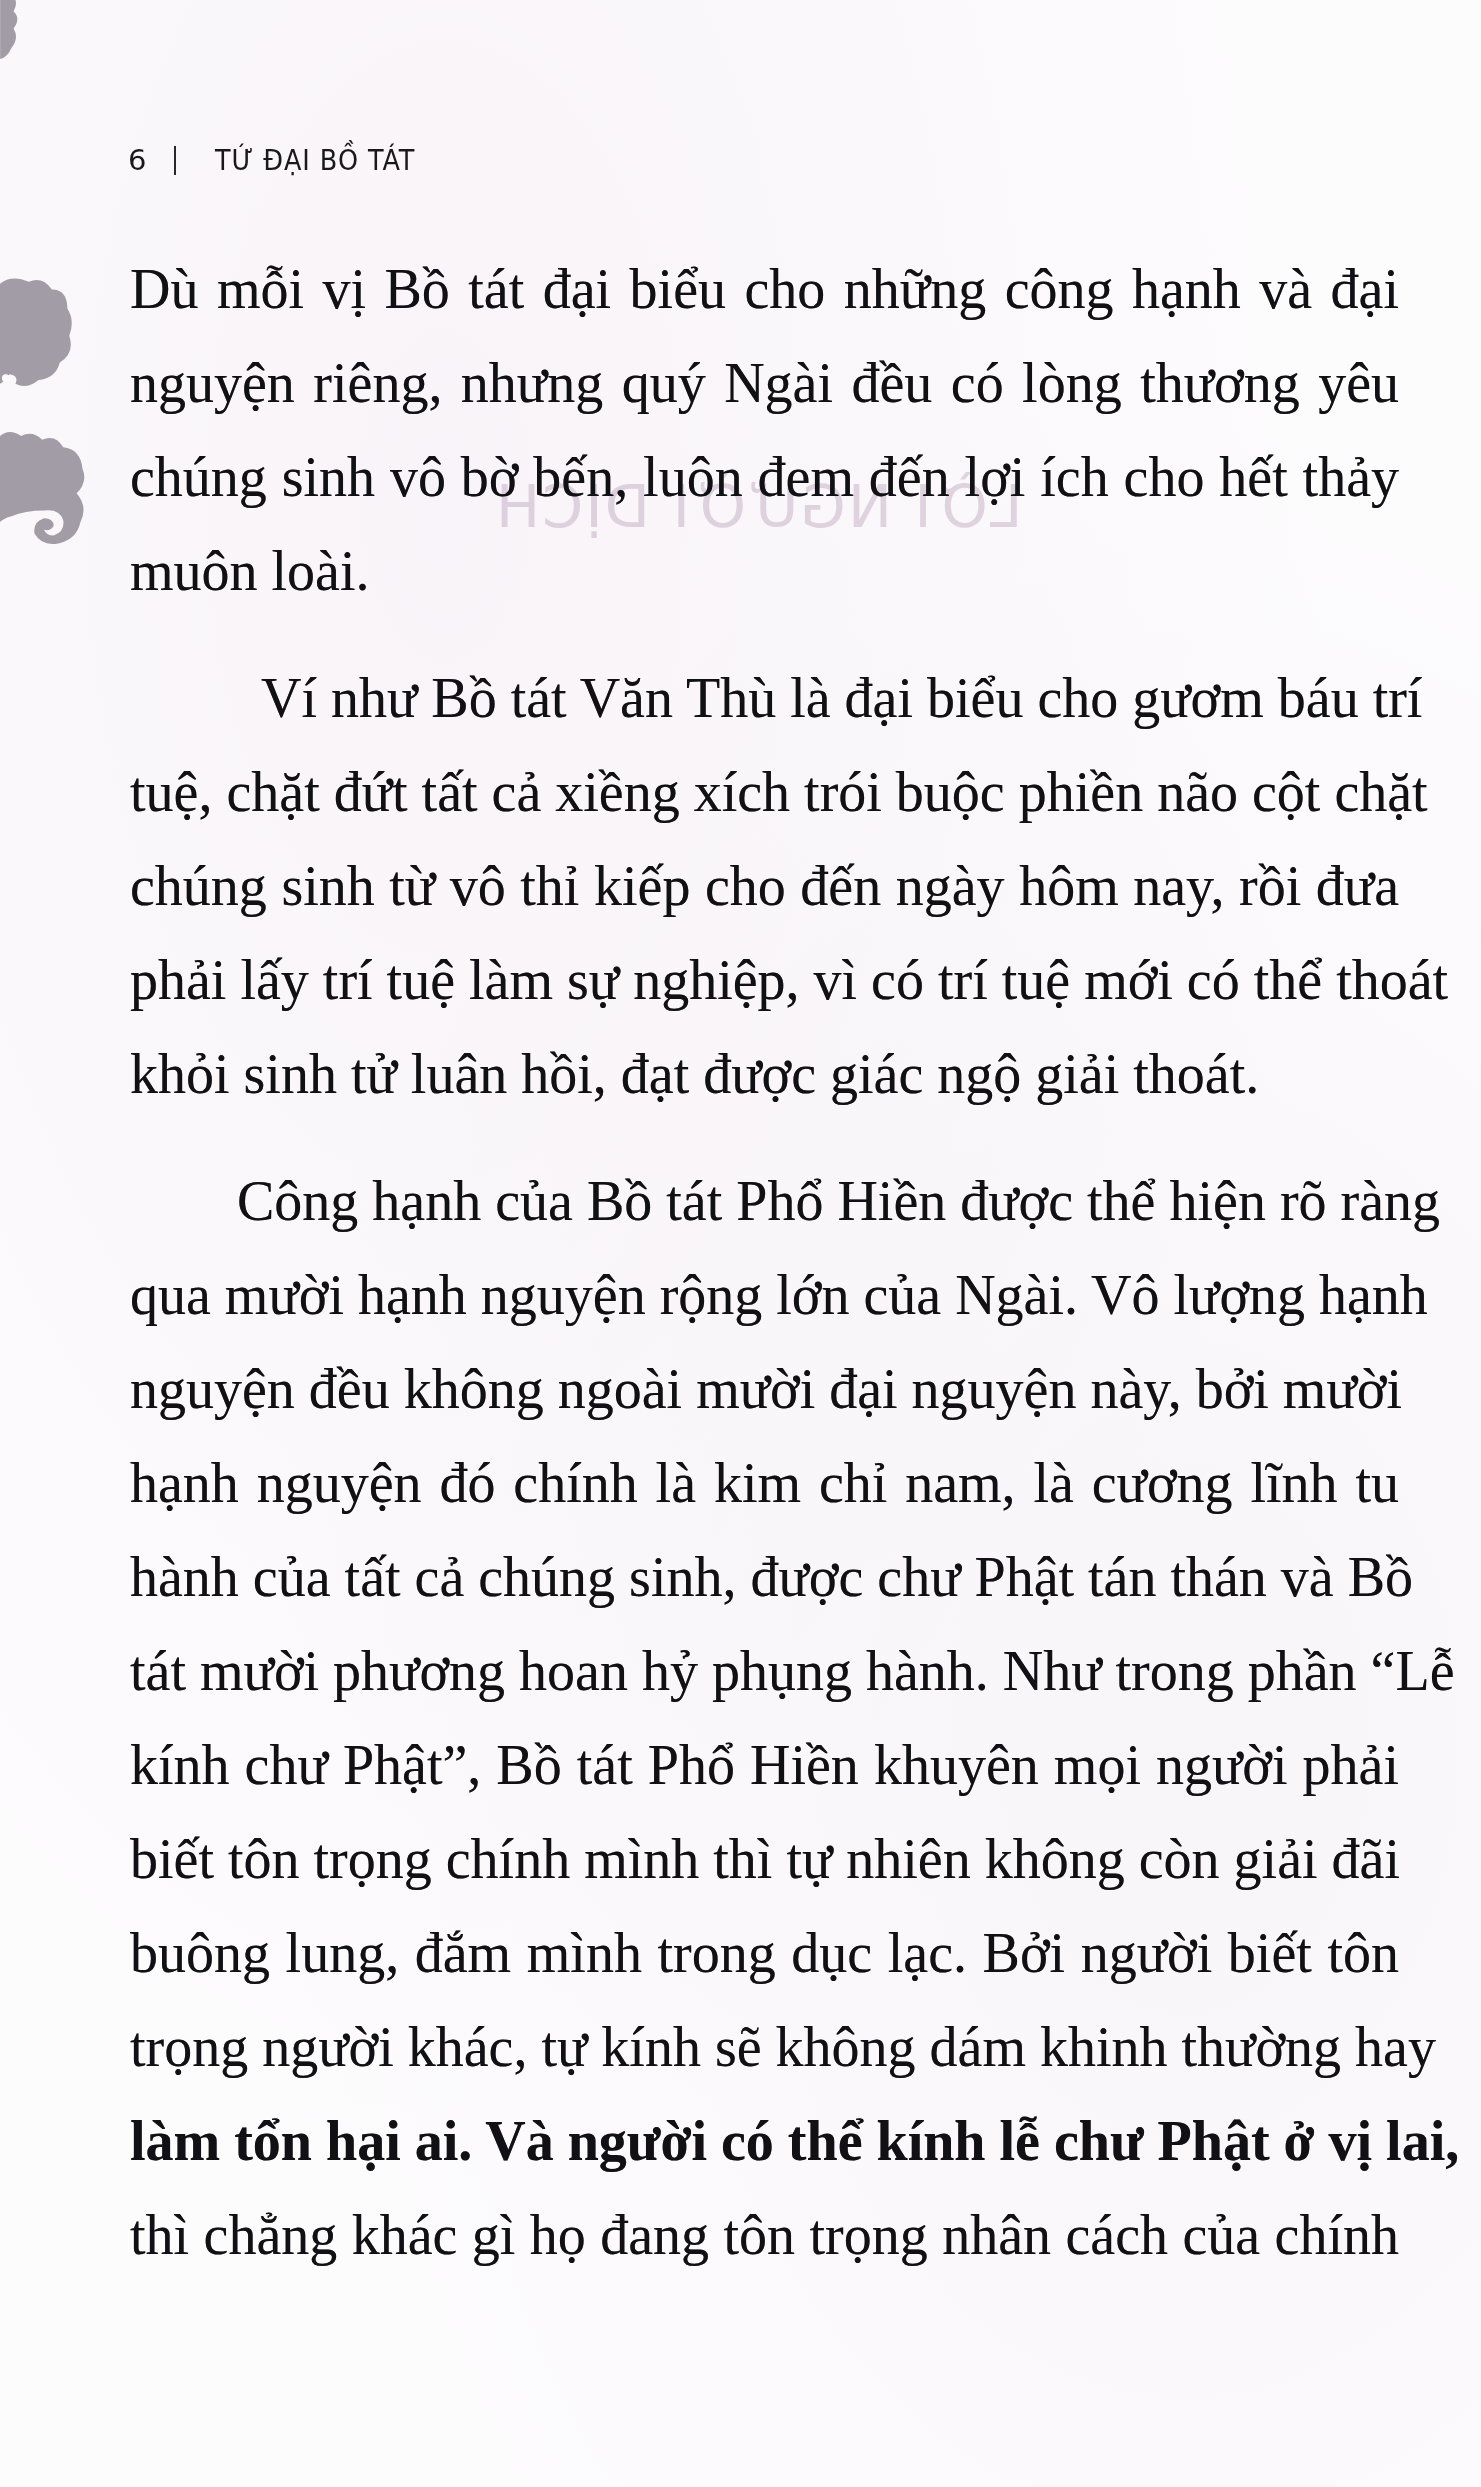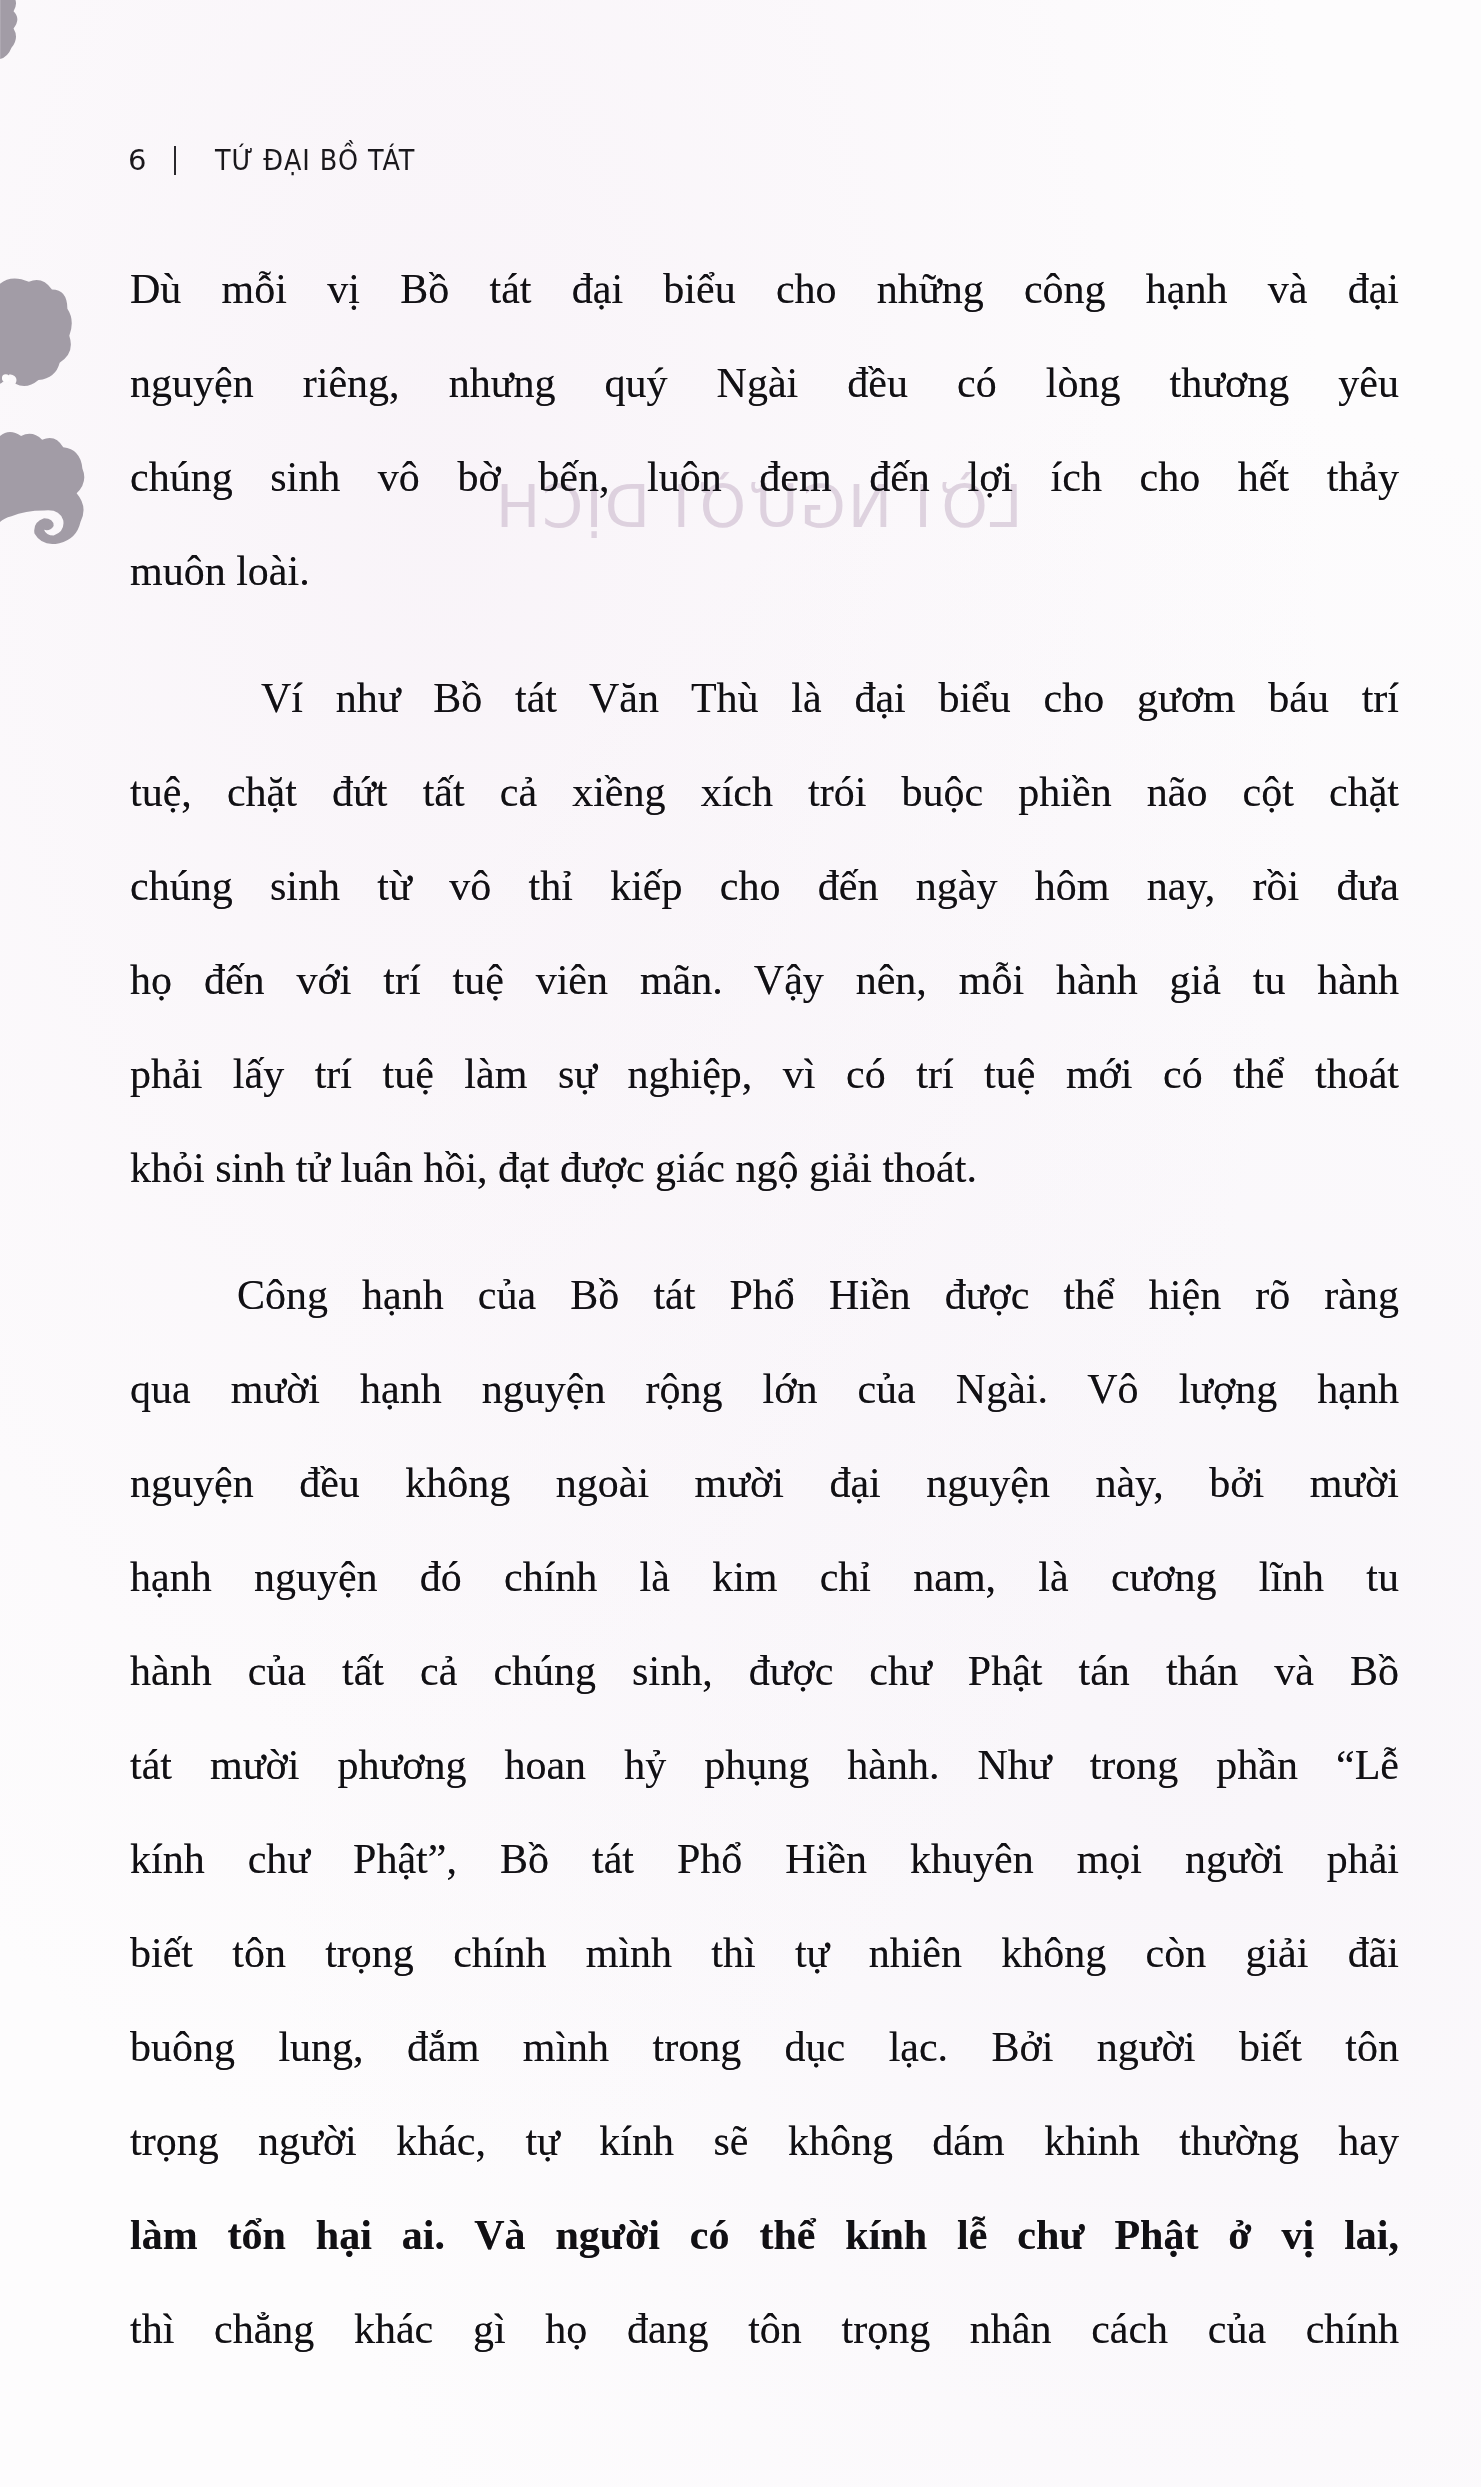--- a/index.html
+++ b/index.html
@@ -76,21 +76,21 @@
     position: absolute;
     left: 130px;
     top: 255px;
     width: 1269px;
   }
   .para { margin: 0 0 33px 0; }
   .line {
     display: block;
     height: 94px;
     line-height: 69px;
-    font-size: 42px;
+    font-size: 56px;
     text-align: justify;
     text-align-last: justify;
     white-space: nowrap;
     overflow: visible;
     text-shadow: 0 0 0.6px rgba(0,0,0,0.5);
   }
   .line.last { text-align-last: left; }
   .line.indent { padding-left: 107px; }
 </style>
 </head>
@@ -127,21 +127,20 @@
     <div class="para">
       <span class="line"><span style="white-space: nowrap;">Dù mỗi vị Bồ tát đại biểu cho những công hạnh và đại</span></span>
       <span class="line"><span style="white-space: nowrap;">nguyện riêng, nhưng quý Ngài đều có lòng thương yêu</span></span>
       <span class="line"><span style="white-space: nowrap;">chúng sinh vô bờ bến, luôn đem đến lợi ích cho hết thảy</span></span>
       <span class="line last">muôn loài.</span>
     </div>
     <div class="para">
       <span class="line indent"><span style="white-space: nowrap; margin-left: 24px;">Ví như Bồ tát Văn Thù là đại biểu cho gươm báu trí</span></span>
       <span class="line"><span style="white-space: nowrap;">tuệ, chặt đứt tất cả xiềng xích trói buộc phiền não cột chặt</span></span>
       <span class="line"><span style="white-space: nowrap;">chúng sinh từ vô thỉ kiếp cho đến ngày hôm nay, rồi đưa</span></span>
-      <span class="line"><span style="white-space: nowrap;">họ đến với trí tuệ viên mãn. Vậy nên, mỗi hành giả tu hành</span></span>
       <span class="line"><span style="white-space: nowrap;">phải lấy trí tuệ làm sự nghiệp, vì có trí tuệ mới có thể thoát</span></span>
       <span class="line last">khỏi sinh tử luân hồi, đạt được giác ngộ giải thoát.</span>
     </div>
     <div class="para">
       <span class="line indent"><span style="white-space: nowrap;">Công hạnh của Bồ tát Phổ Hiền được thể hiện rõ ràng</span></span>
       <span class="line"><span style="white-space: nowrap;">qua mười hạnh nguyện rộng lớn của Ngài. Vô lượng hạnh</span></span>
       <span class="line"><span style="white-space: nowrap;">nguyện đều không ngoài mười đại nguyện này, bởi mười</span></span>
       <span class="line"><span style="white-space: nowrap;">hạnh nguyện đó chính là kim chỉ nam, là cương lĩnh tu</span></span>
       <span class="line"><span style="white-space: nowrap;">hành của tất cả chúng sinh, được chư Phật tán thán và Bồ</span></span>
       <span class="line"><span style="white-space: nowrap;">tát mười phương hoan hỷ phụng hành. Như trong phần “Lễ</span></span>

